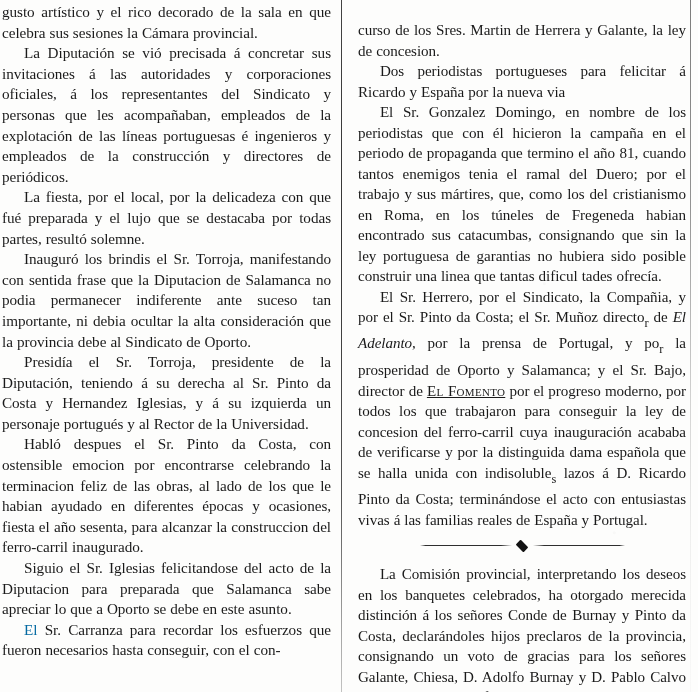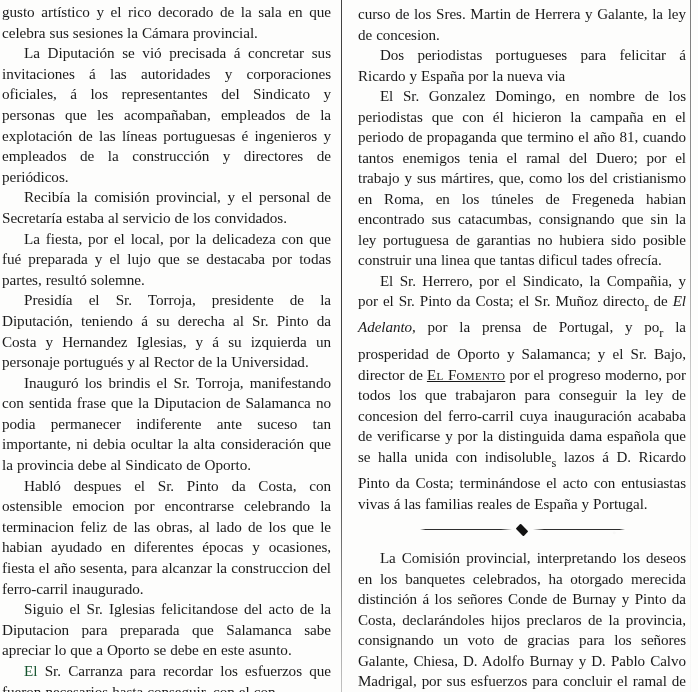--- a/index.html
+++ b/index.html
@@ -49,21 +49,21 @@
     height: 100%;
   }
 
   .column-left {
     width: 341px;
     padding: 2px 10px 0 2px;
   }
 
   .column-right {
     width: 357px;
-    padding: 4px 12px 0 17px;
+    padding: 20px 12px 0 17px;
   }
 
   
   .column-rule {
     position: absolute;
     top: 0;
     left: 341px;
     width: 1px;
     height: 692px;
     background: linear-gradient(
@@ -133,21 +133,21 @@
   }
 
   .sup-letter {
     font-size: 0.82em;
     vertical-align: -0.40em;
     letter-spacing: 0;
   }
 
   
   .faded {
-    color: #14532d;
+    color: #0369a1;
   }
 
   
   .divider {
     position: relative;
     height: 10px;
     margin: 11px 0 13px 0;
     display: flex;
     align-items: center;
     justify-content: center;
@@ -208,27 +208,26 @@
   <div class="edge-rule"></div>
 
   <div class="columns">
 
     <div class="column column-left">
 
       <p class="para cont">gusto artístico y el rico decorado de la sala en que celebra sus sesiones la Cámara provincial.</p>
 
       <p class="para">La Diputación se vió precisada á concretar sus invitaciones á las autoridades y corporaciones oficiales, á los representantes del Sindicato y personas que les acompañaban, empleados de la explotación de las líneas portuguesas é ingenieros y empleados de la construcción y directores de periódicos.</p>
 
-      <p class="para">Recibía la comisión provincial, y el personal de Secretaría estaba al servicio de los convidados.</p>
 
       <p class="para">La fiesta, por el local, por la delicadeza con que fué preparada y el lujo que se destacaba por todas partes, resultó solemne.</p>
 
+      <p class="para">Inauguró los brindis el Sr. Torroja, manifestando con sentida frase que la Diputacion de Salamanca no podia permanecer indiferente ante suceso tan importante, ni debia ocultar la alta consideración que la provincia debe al Sindicato de Oporto.</p>
+
       <p class="para">Presidía el Sr. Torroja, presidente de la Diputación, teniendo á su derecha al Sr. Pinto da Costa y Hernandez Iglesias, y á su izquierda un personaje portugués y al Rector de la Universidad.</p>
-
-      <p class="para">Inauguró los brindis el Sr. Torroja, manifestando con sentida frase que la Diputacion de Salamanca no podia permanecer indiferente ante suceso tan importante, ni debia ocultar la alta consideración que la provincia debe al Sindicato de Oporto.</p>
 
       <p class="para">Habló despues el Sr. Pinto da Costa, con ostensible emocion por encontrarse celebrando la terminacion feliz de las obras, al lado de los que le habian ayudado en diferentes épocas y ocasiones, fiesta el año sesenta, para alcanzar la construccion del ferro-carril inaugurado.</p>
 
       <p class="para">Siguio el Sr. Iglesias felicitandose del acto de la Diputacion para preparada que Salamanca sabe apreciar lo que a Oporto se debe en este asunto.</p>
 
       <p class="para"><span class="faded">El</span><span> Sr. Carranza para recordar los esfuerzos que fueron necesarios hasta conseguir, con el con-</span></p>
 
     </div>
 
     <div class="column column-right">

